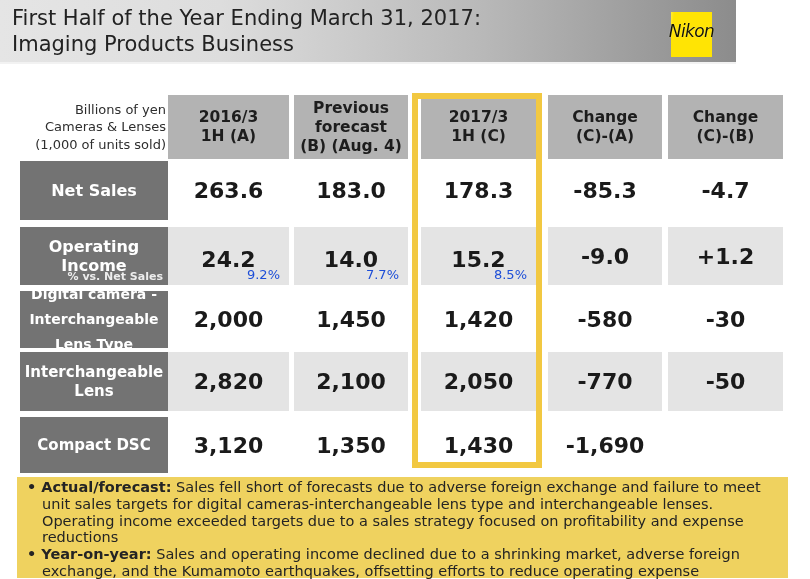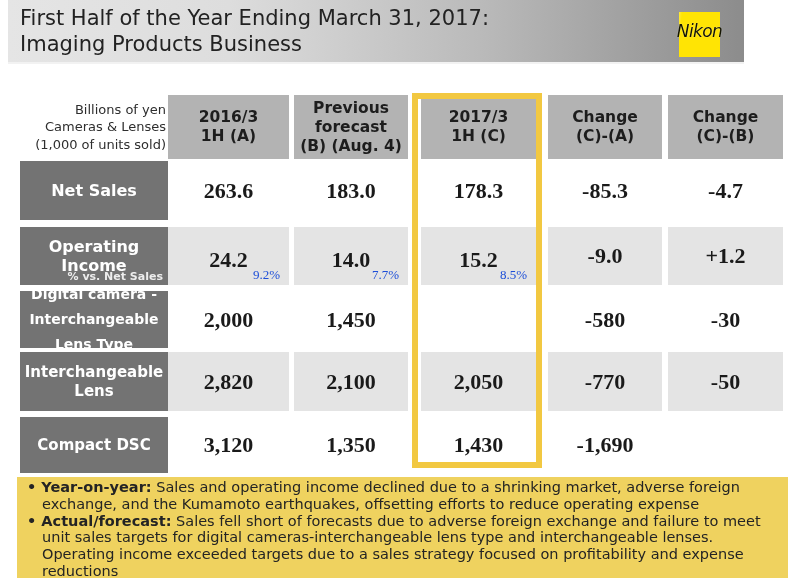--- a/index.html
+++ b/index.html
@@ -9,21 +9,20 @@
     font-family:"DejaVu Sans","Liberation Sans",sans-serif;
     -webkit-font-smoothing:antialiased;
   }
   .pre{white-space:pre-line;}
 
   
   .header-band{
     position:absolute;left:0;top:0;width:736px;height:62px;
     background:linear-gradient(90deg,#E5E5E5 0%,#DDDDDD 30%,#B9B9B9 65%,#8C8C8C 100%);
     border-bottom:2px solid #F2F2F2;
-    margin-left:8px;
   }
   .title{
     position:absolute;left:12px;top:5px;
     font-size:21px;line-height:26px;color:#222222;font-weight:400;
     letter-spacing:0;
   }
   .nikon-logo{
     position:absolute;right:24px;top:12px;width:41px;height:45px;
     background:
       conic-gradient(from 300deg at -4% 104%,
@@ -63,21 +62,21 @@
     position:relative;
   }
   .lcell.small{font-size:14px;line-height:25px;}
   .lcell.mid{font-size:15px;line-height:19px;}
   .sublabel{
     position:absolute;right:5px;bottom:3px;
     font-size:11px;font-weight:bold;color:#EDEDED;line-height:11px;
   }
   .vcell{
     background:#FFFFFF;color:#1A1A1A;font-weight:bold;font-size:22px;
-    display:flex;align-items:center;justify-content:center;position:relative;font-family:Liberation Serif, serif;
+    display:flex;align-items:center;justify-content:center;position:relative;
   }
   .vcell.alt{background:#E4E4E4;}
   .vcell.topnum{align-items:center;padding-top:7px;box-sizing:border-box;}
   .pct{
     position:absolute;right:9px;bottom:3px;
     font-size:13px;font-weight:400;color:#1d4ed8;line-height:14px;
   }
   .highlight-frame{
     position:absolute;left:412px;top:93px;width:130px;height:375px;
     border:6px solid #F2C841;box-sizing:border-box;
@@ -150,20 +149,21 @@
     <span class="pct">8.5%</span>
   </div>
   <div class="vcell alt" style="grid-area:5/8">-9.0</div>
   <div class="vcell alt" style="grid-area:5/10">+1.2</div>
 
   <div class="lcell small pre" style="grid-area:7/1">Digital camera -
 Interchangeable
 Lens Type</div>
   <div class="vcell" style="grid-area:7/2">2,000</div>
   <div class="vcell" style="grid-area:7/4">1,450</div>
+  <div class="vcell" style="grid-area:7/6">1,420</div>
   <div class="vcell" style="grid-area:7/8">-580</div>
   <div class="vcell" style="grid-area:7/10">-30</div>
 
   <div class="lcell mid pre" style="grid-area:9/1">Interchangeable
 Lens</div>
   <div class="vcell alt" style="grid-area:9/2">2,820</div>
   <div class="vcell alt" style="grid-area:9/4">2,100</div>
   <div class="vcell alt" style="grid-area:9/6">2,050</div>
   <div class="vcell alt" style="grid-area:9/8">-770</div>
   <div class="vcell alt" style="grid-area:9/10">-50</div>
@@ -172,18 +172,18 @@
   <div class="vcell" style="grid-area:11/2">3,120</div>
   <div class="vcell" style="grid-area:11/4">1,350</div>
   <div class="vcell" style="grid-area:11/6">1,430</div>
   <div class="vcell" style="grid-area:11/8">-1,690</div>
 </div>
 
 <div class="highlight-frame"></div>
 
 <div class="notes">
   <div class="note-item">
-    <span class="bullet">• </span><b>Year-on-year:</b><span> Sales and operating income declined due to a shrinking market, adverse foreign exchange, and the Kumamoto earthquakes, offsetting efforts to reduce operating expense</span>
+    <span class="bullet">• </span><b>Actual/forecast:</b><span> Sales fell short of forecasts due to adverse foreign exchange and failure to meet unit sales targets for digital cameras-interchangeable lens type and interchangeable lenses. Operating income exceeded targets due to a sales strategy focused on profitability and expense reductions</span>
   </div>
   <div class="note-item">
-    <span class="bullet">• </span><b>Actual/forecast:</b><span> Sales fell short of forecasts due to adverse foreign exchange and failure to meet unit sales targets for digital cameras-interchangeable lens type and interchangeable lenses. Operating income exceeded targets due to a sales strategy focused on profitability and expense reductions</span>
+    <span class="bullet">• </span><b>Year-on-year:</b><span> Sales and operating income declined due to a shrinking market, adverse foreign exchange, and the Kumamoto earthquakes, offsetting efforts to reduce operating expense</span>
   </div>
 </div>
 
 </body></html>

